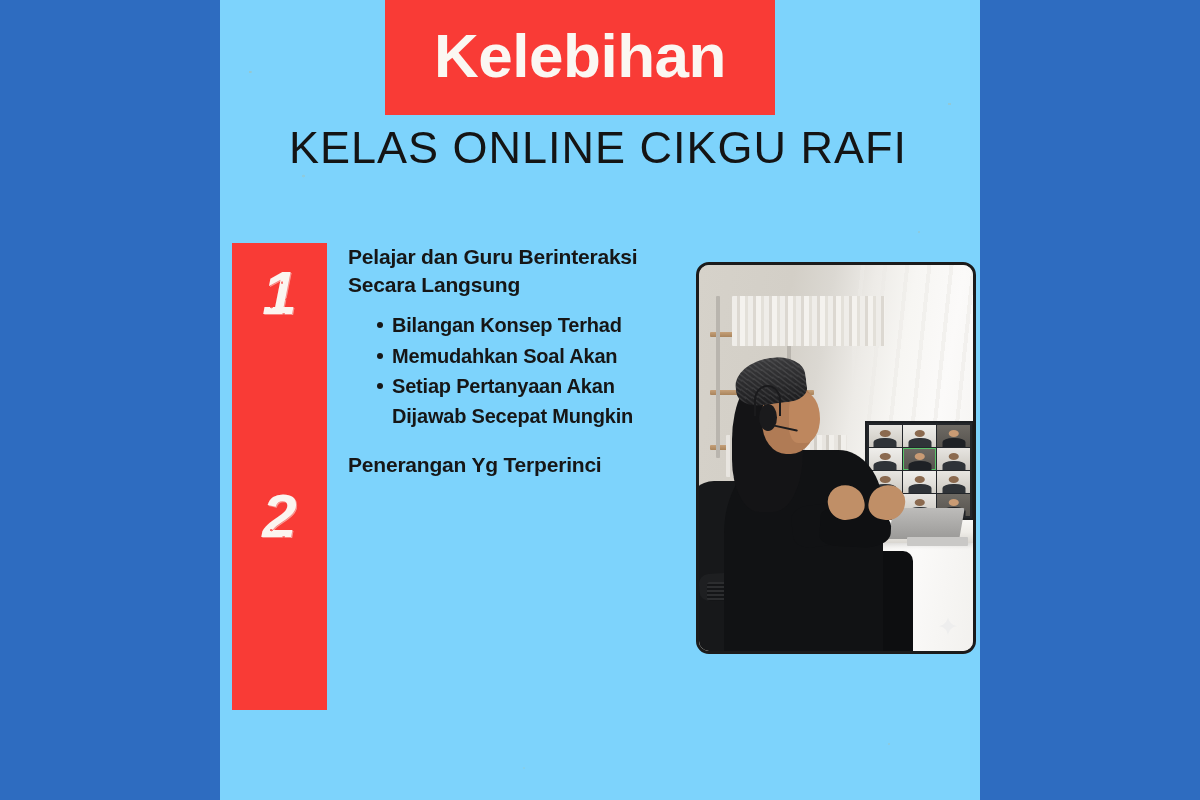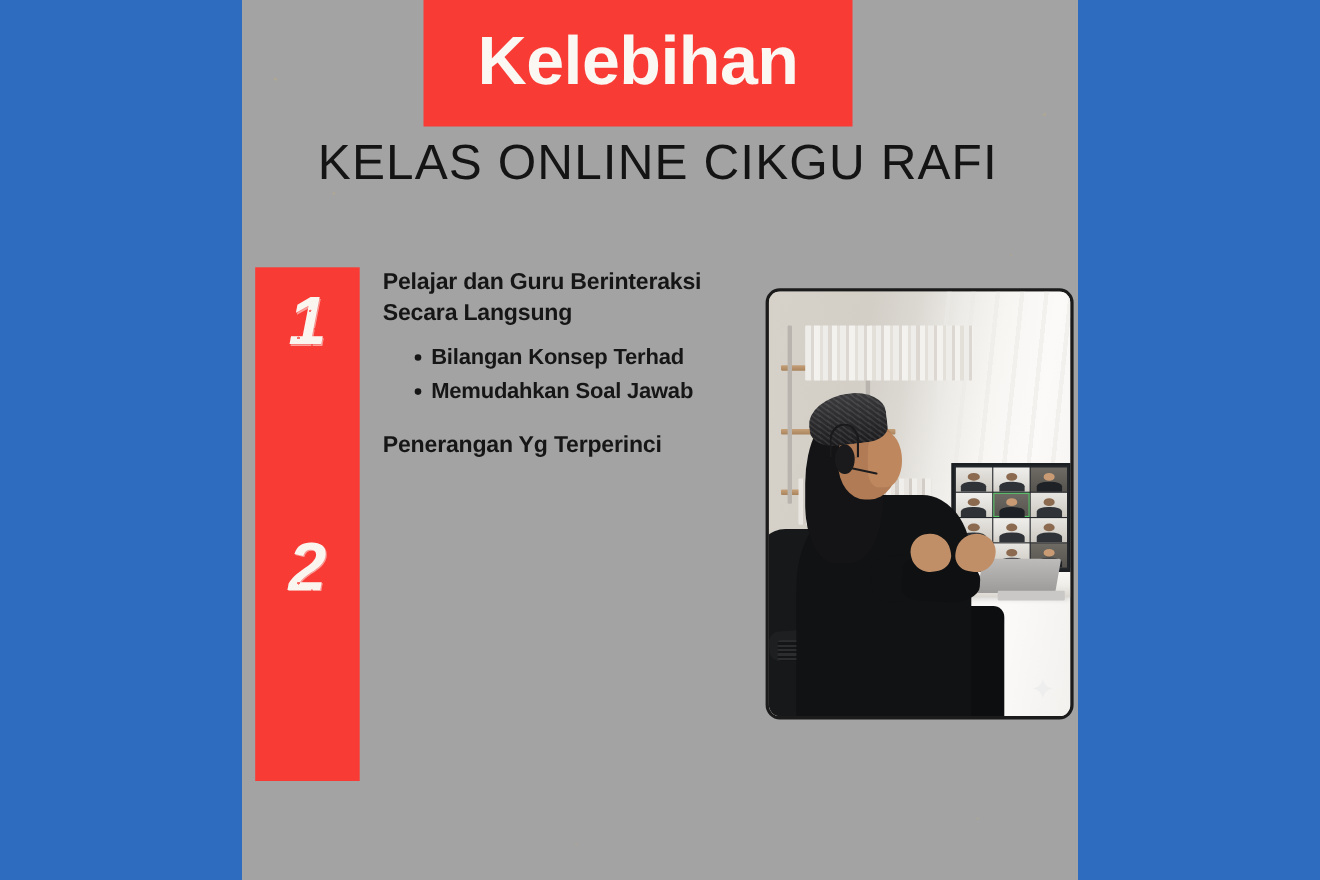--- a/index.html
+++ b/index.html
@@ -15,21 +15,21 @@
     position:relative;
     width:1200px; height:800px;
     background:#2E6CC0;
   }
 
   
   .canvas {
     position:absolute;
     left:220px; top:0;
     width:760px; height:800px;
-    background:#a3a3a3;
+    background:#7dd3fc;
     overflow:hidden;
   }
   
   .canvas::before {
     content:"";
     position:absolute; inset:0;
     background-image:
       radial-gradient(circle at 4% 9%,  rgba(205,175,110,.30) 0 1.1px, transparent 1.4px),
       radial-gradient(circle at 11% 22%, rgba(205,175,110,.22) 0 1.3px, transparent 1.6px),
       radial-gradient(circle at 3% 37%,  rgba(200,170,110,.26) 0 1px,   transparent 1.3px),
@@ -396,21 +396,22 @@
       <div class="num num-1">1</div>
       <div class="num num-2">2</div>
     </div>
 
     <div class="sections">
 
       <div class="section sec1">
         <div class="section-heading">Pelajar dan Guru Berinteraksi Secara Langsung</div>
         <ul class="bullets">
           <li>Bilangan Konsep Terhad</li>
-          <li>Memudahkan Soal Jawab</li>
+          <li>Memudahkan Soal Akan</li>
+          <li>Setiap Pertanyaan Akan Dijawab Secepat Mungkin</li>
         </ul>
       </div>
 
       <div class="section sec2">
         <div class="section-heading">Penerangan Yg Terperinci</div>
       </div>
 
     </div>
 
     <div class="photo-card">

